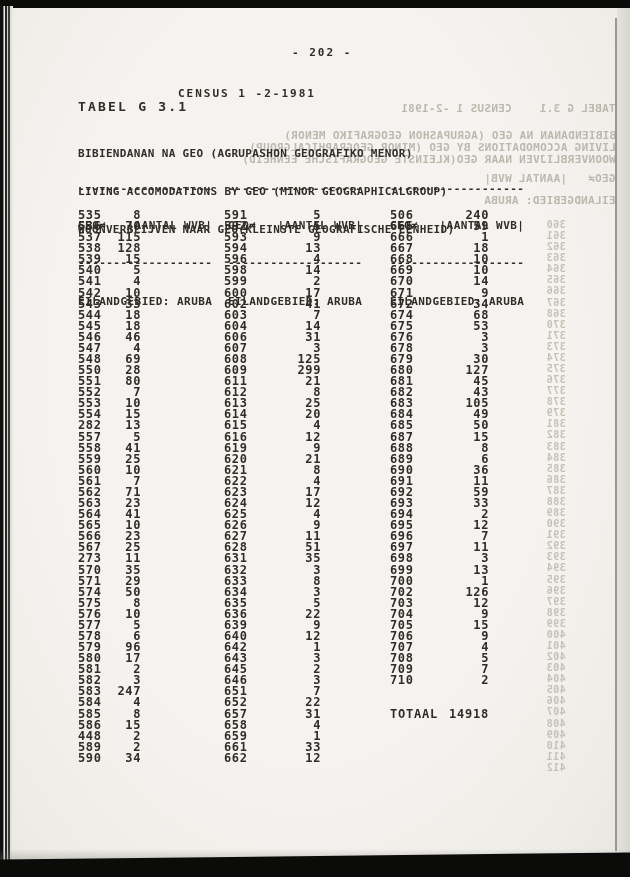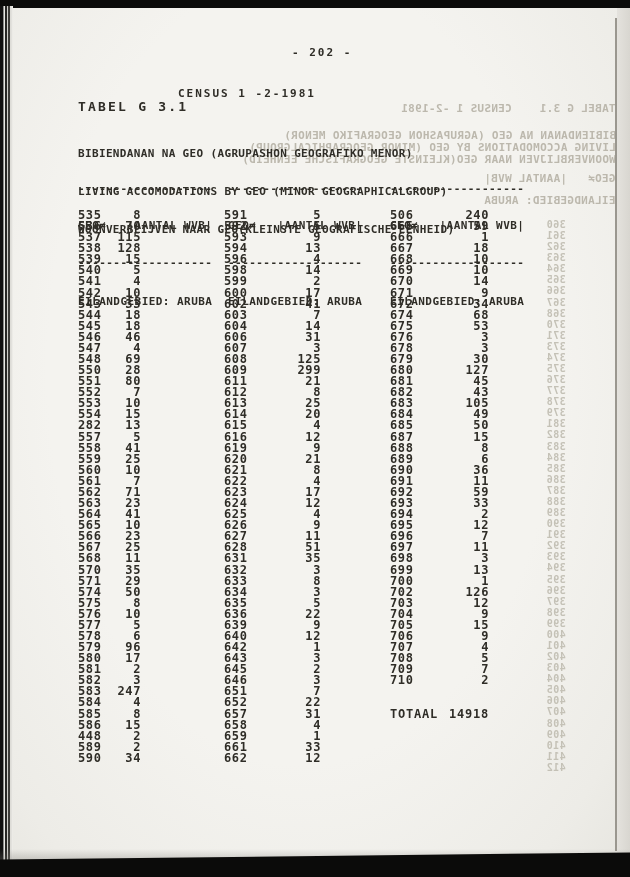--- a/index.html
+++ b/index.html
@@ -262,21 +262,21 @@
       </div>
       <div class="trow">
         <span>566</span>
         <span>23</span>
       </div>
       <div class="trow">
         <span>567</span>
         <span>25</span>
       </div>
       <div class="trow">
-        <span>568</span>
+        <span>273</span>
         <span>11</span>
       </div>
       <div class="trow">
         <span>570</span>
         <span>35</span>
       </div>
       <div class="trow">
         <span>571</span>
         <span>29</span>
       </div>

